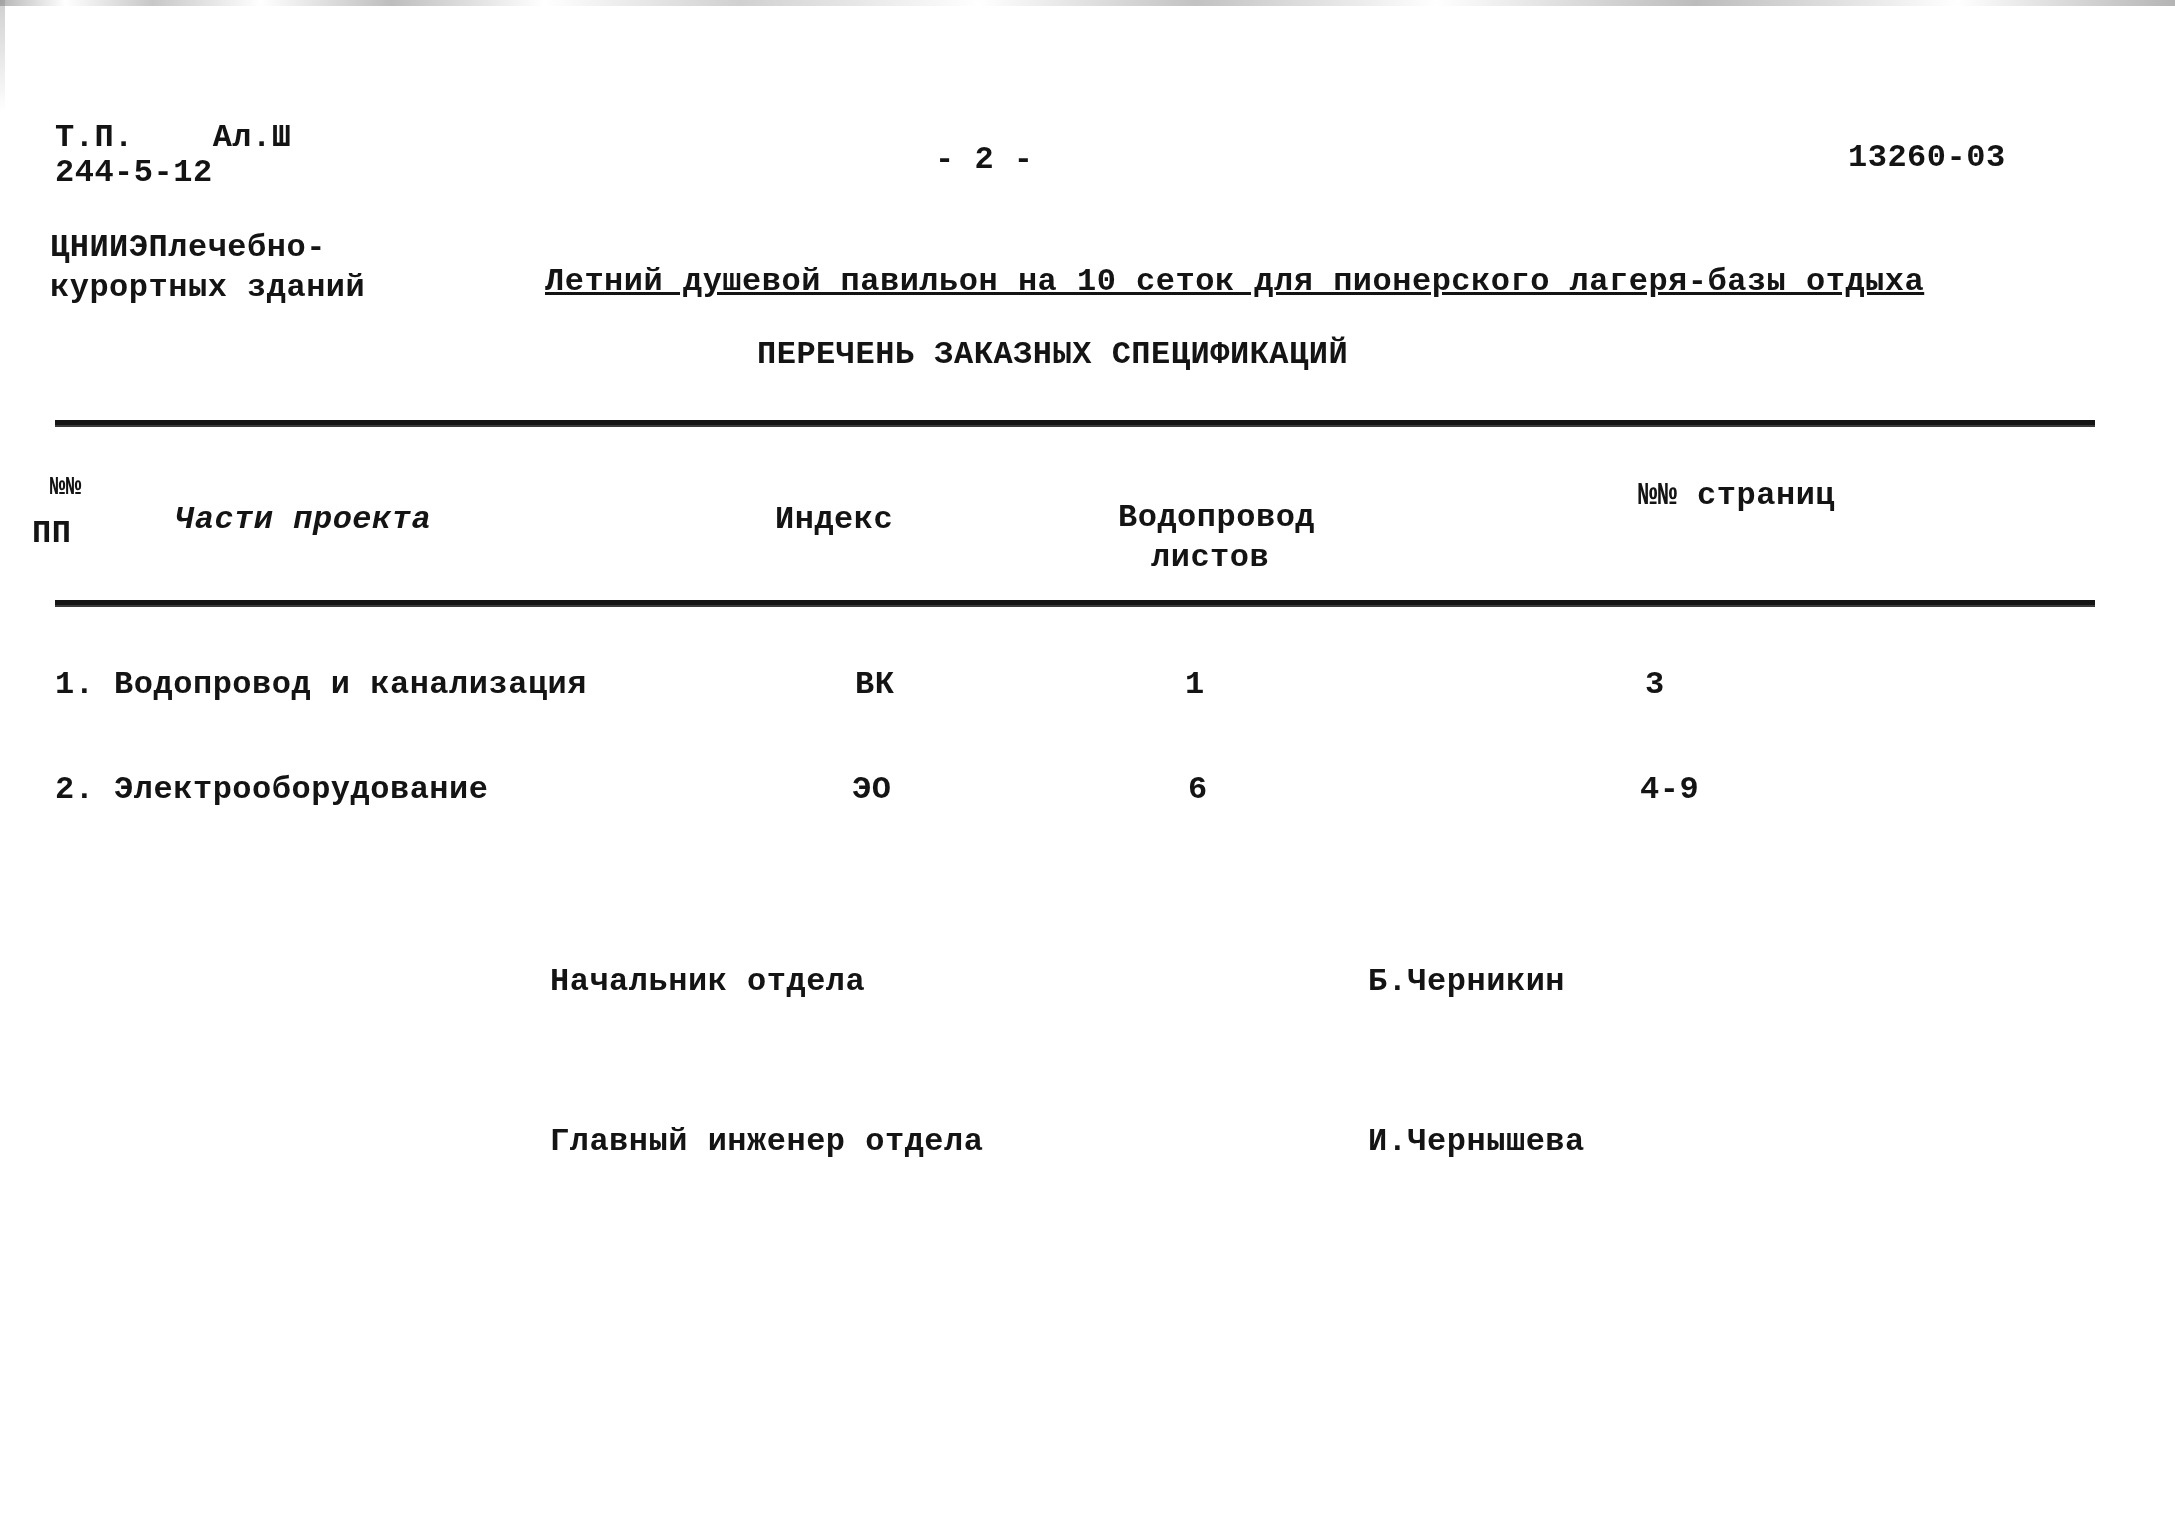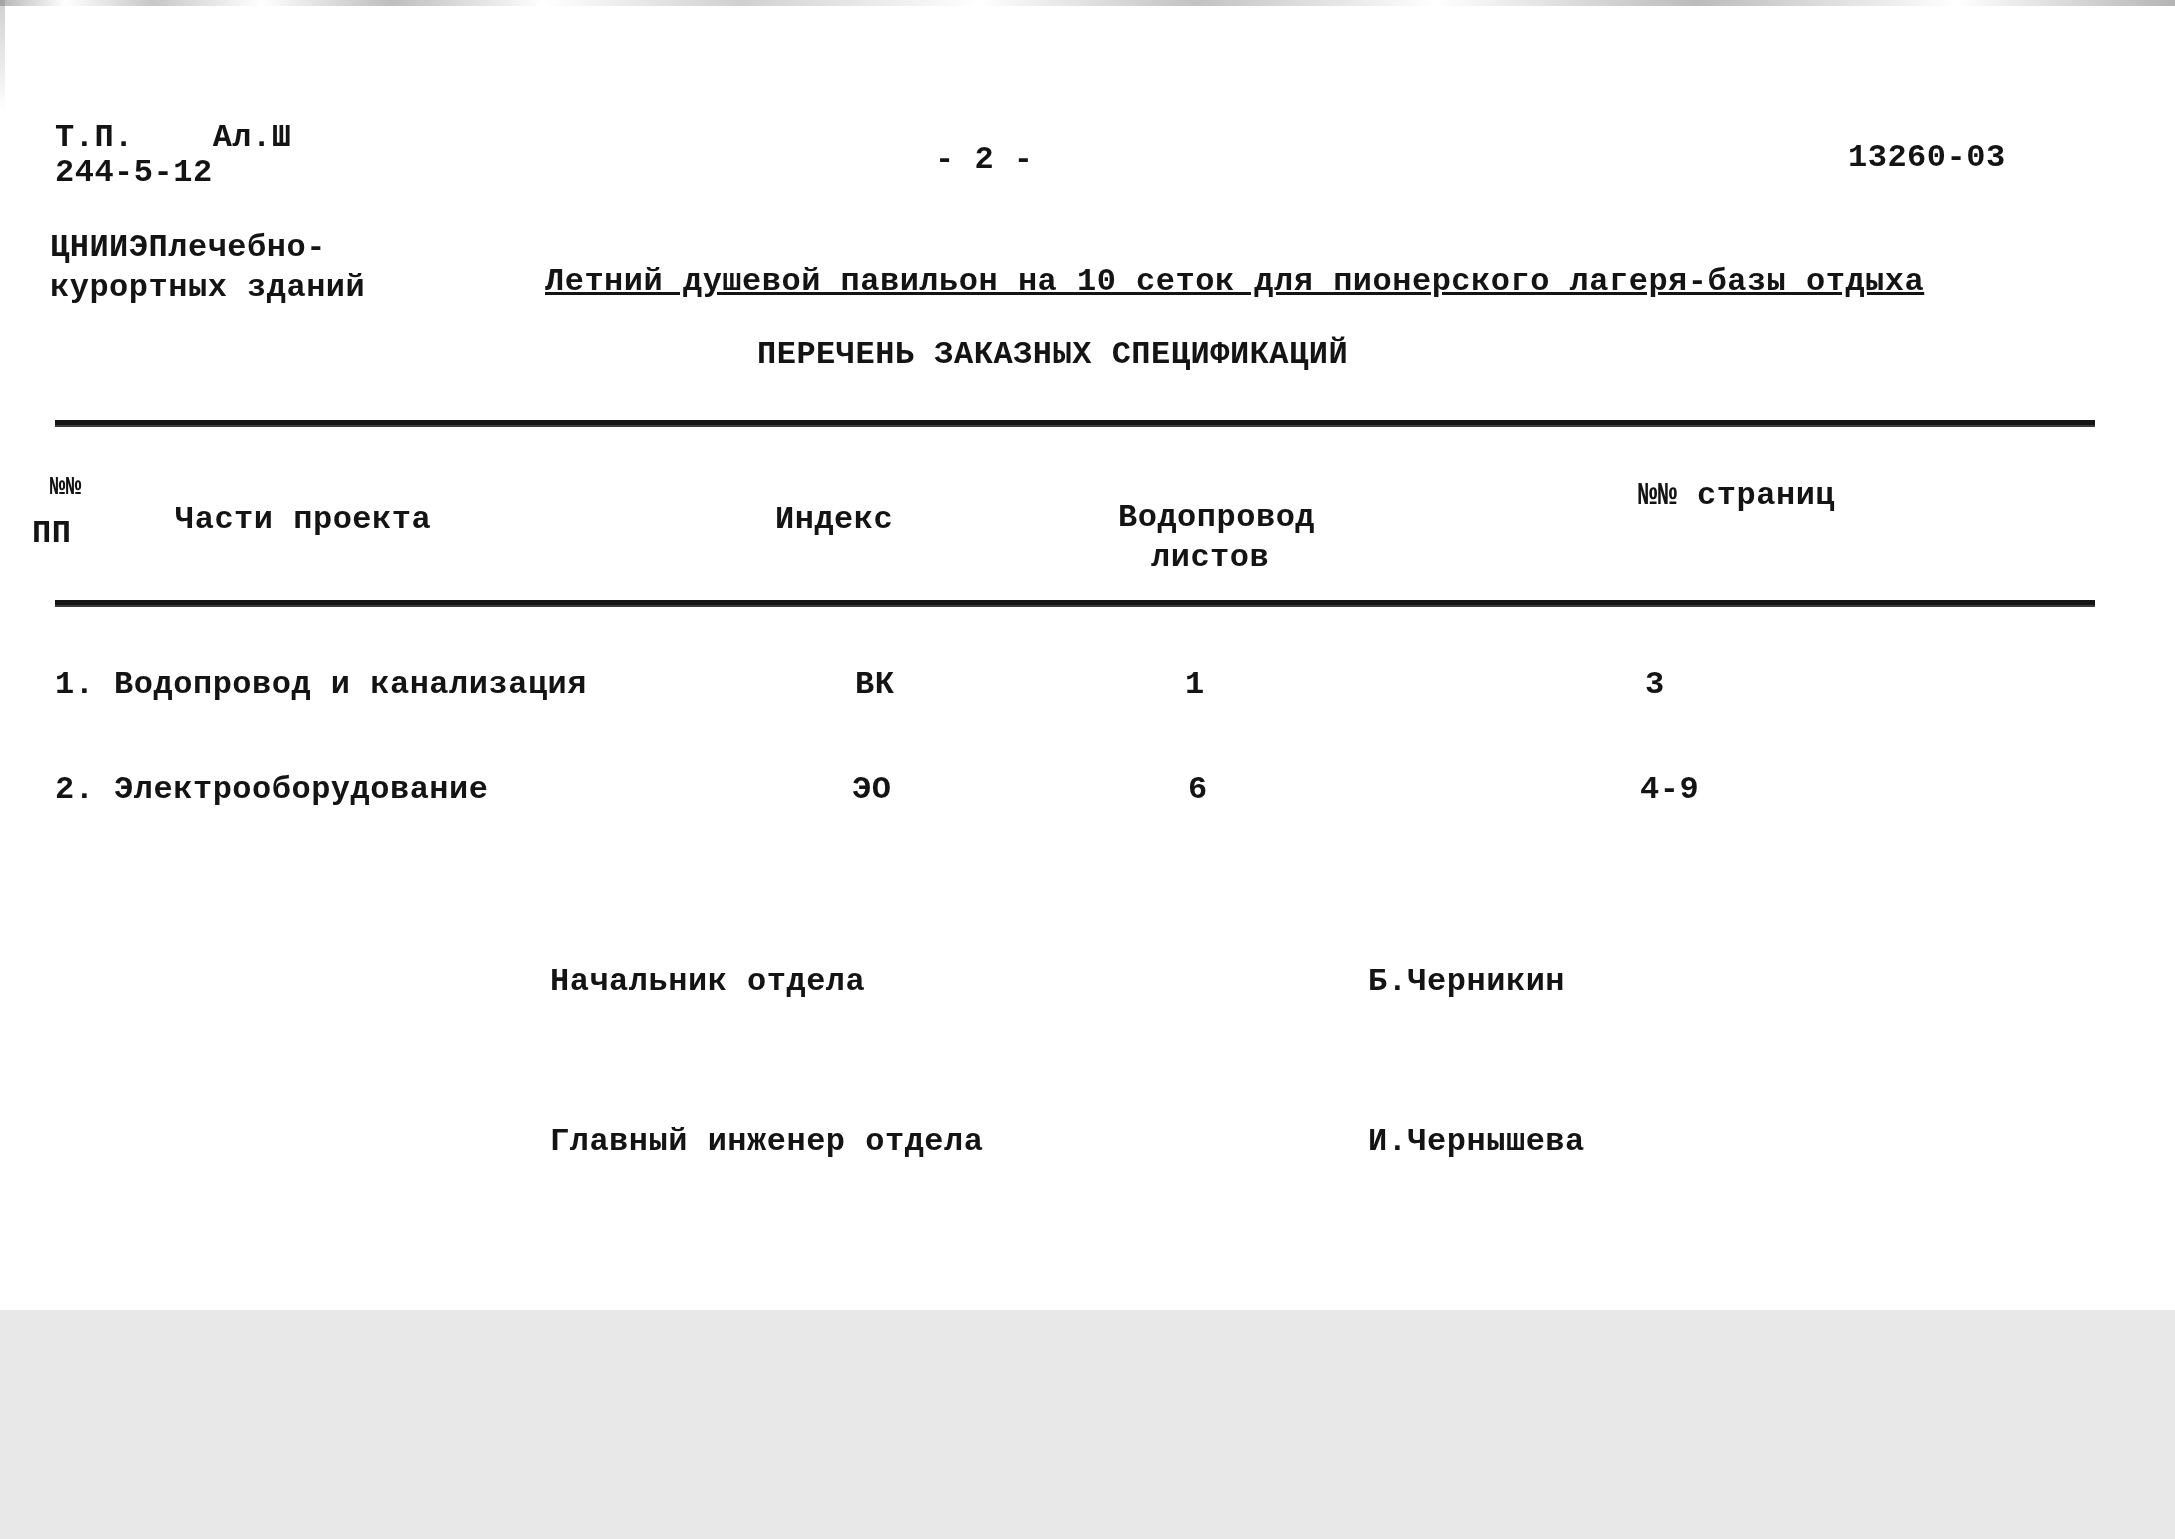--- a/index.html
+++ b/index.html
@@ -3,21 +3,21 @@
 <meta charset="utf-8">
 <style>
   html, body {
     margin: 0;
     padding: 0;
     background: #e8e8e8;
   }
   .page {
     position: relative;
     width: 2175px;
-    height: 1310px;
+    height: 1539px;
     background: #ffffff;
     overflow: hidden;
     font-family: "Liberation Mono", "DejaVu Sans Mono", monospace;
     font-weight: bold;
     color: #141414;
   }
   .txt {
     position: absolute;
     white-space: pre;
     font-size: 32px;
@@ -75,21 +75,21 @@
   <div class="txt" style="left:50px; top:228px;">ЦНИИЭПлечебно-</div>
   <div class="txt" style="left:50px; top:268px;">курортных зданий</div>
 
   <div class="txt" style="left:545px; top:262px;text-decoration:underline;">Летний душевой павильон на 10 сеток для пионерского лагеря-базы отдыха</div>
   <div class="txt" style="left:757px; top:335px;">ПЕРЕЧЕНЬ ЗАКАЗНЫХ СПЕЦИФИКАЦИЙ</div>
 
   <div class="rule" style="top:420px;"></div>
 
   <div class="txt small" style="left:50px; top:472px;">№№</div>
   <div class="txt" style="left:32px; top:502px;margin-top:12px;">ПП</div>
-  <div class="txt" style="left:175px; top:500px;">Части проекта</div>
+  <div class="txt" style="left:175px; top:500px;font-style:italic;">Части проекта</div>
   <div class="txt" style="left:775px; top:500px;">Индекс</div>
   <div class="txt" style="left:1118px; top:498px;">Водопровод</div>
   <div class="txt" style="left:1118px; top:538px;margin-left:33px;">листов</div>
   <div class="txt" style="left:1638px; top:476px;text-align:right;">№№ страниц</div>
 
   <div class="rule" style="top:600px;"></div>
 
   <div>
     <div class="txt" style="left:55px; top:665px;">1. Водопровод и канализация</div>
     <div class="txt" style="left:855px; top:665px;">ВК</div>

